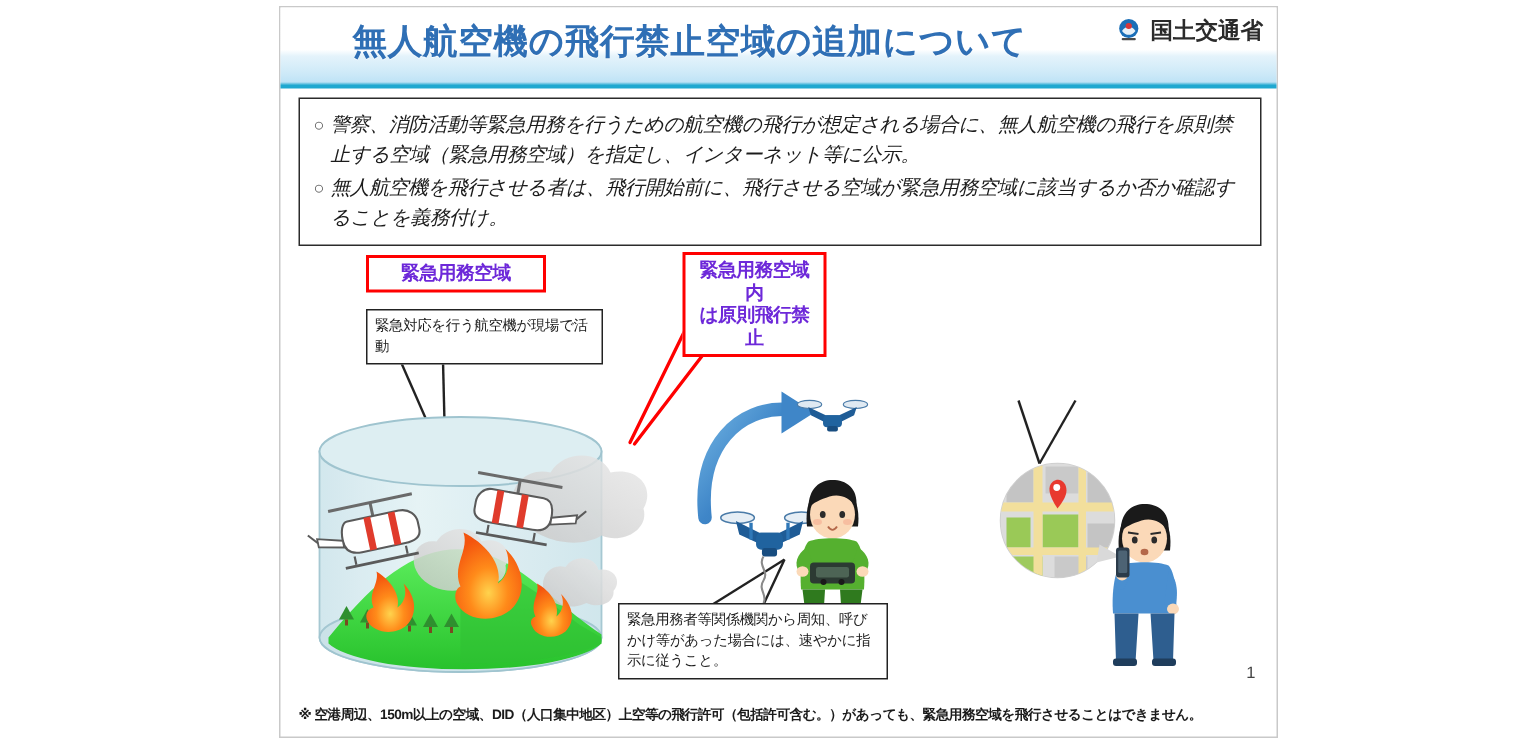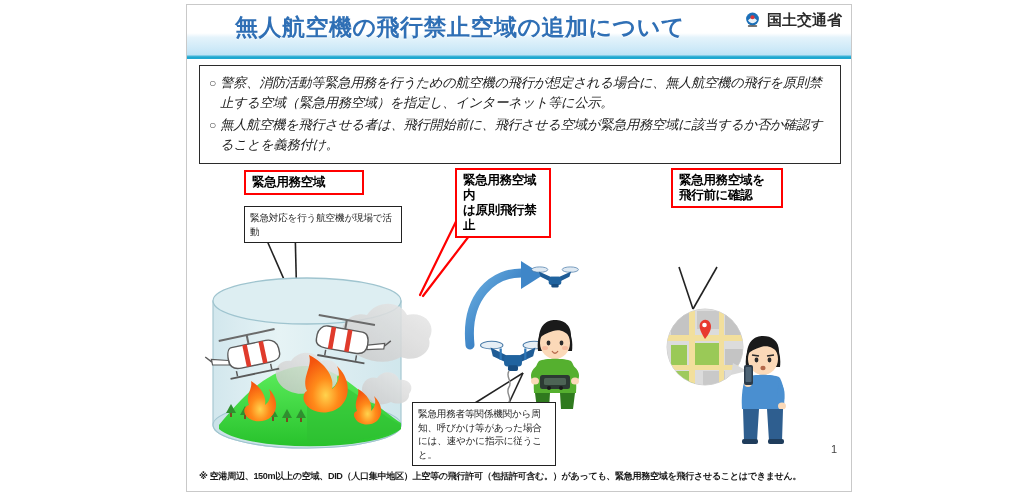--- a/index.html
+++ b/index.html
@@ -101,24 +101,24 @@
     line-height: 20px;
     color: #1b1b1b;
     letter-spacing: -0.2px;
     font-style: italic;
   }
 
   
   .red-label {
     position: absolute;
     border: 2px solid #ff0000;
-    color: #000000;
+    color: #6d28d9;
     font-size: 12.5px;
     font-weight: bold;
-    text-align: left;
+    text-align: center;
     line-height: 15px;
     background: #ffffff;
     padding: 3px 6px;
     box-sizing: border-box;
     letter-spacing: -0.3px;
   }
   #red-label-1 { left: 57px;  top: 165px; width: 120px; }
   #red-label-2 { left: 268px; top: 163px; width: 96px;  }
   #red-label-3 { left: 484px; top: 163px; width: 112px; }
 
@@ -129,21 +129,21 @@
     background: #ffffff;
     font-size: 9.6px;
     line-height: 13.5px;
     color: #1b1b1b;
     padding: 4px 5px;
     box-sizing: border-box;
     letter-spacing: -0.2px;
   }
   #callout-left   { left: 57px;  top: 201px; width: 158px; }
   #callout-right  { left: 448px; top: 218px; width: 152px; }
-  #callout-bottom { left: 225px; top: 397px; width: 144px; }
+  #callout-bottom { left: 225px; top: 397px; width: 180px; }
 
   
   #art {
     position: absolute;
     left: 0; top: 0;
     width: 666px;
     height: 488px;
     pointer-events: none;
   }
 
@@ -451,24 +451,20 @@
     </g>
   </svg>
 
   <div class="red-label" id="red-label-1">
     <span>緊急用務空域</span>
   </div>
   <div class="red-label" id="red-label-2">
     <div>緊急用務空域内</div>
     <div>は原則飛行禁止</div>
   </div>
-  <div class="red-label" id="red-label-3">
-    <div>緊急用務空域を</div>
-    <div>飛行前に確認</div>
-  </div>
 
   <div class="callout" id="callout-left">緊急対応を行う航空機が現場で活動</div>
   <div class="callout" id="callout-bottom">緊急用務者等関係機関から周知、呼びかけ等があった場合には、速やかに指示に従うこと。</div>
 
   <div id="page-number">1</div>
 
   <div id="footnote">※ 空港周辺、150m以上の空域、DID（人口集中地区）上空等の飛行許可（包括許可含む。）があっても、緊急用務空域を飛行させることはできません。</div>
 </div>
 
 </body></html>

